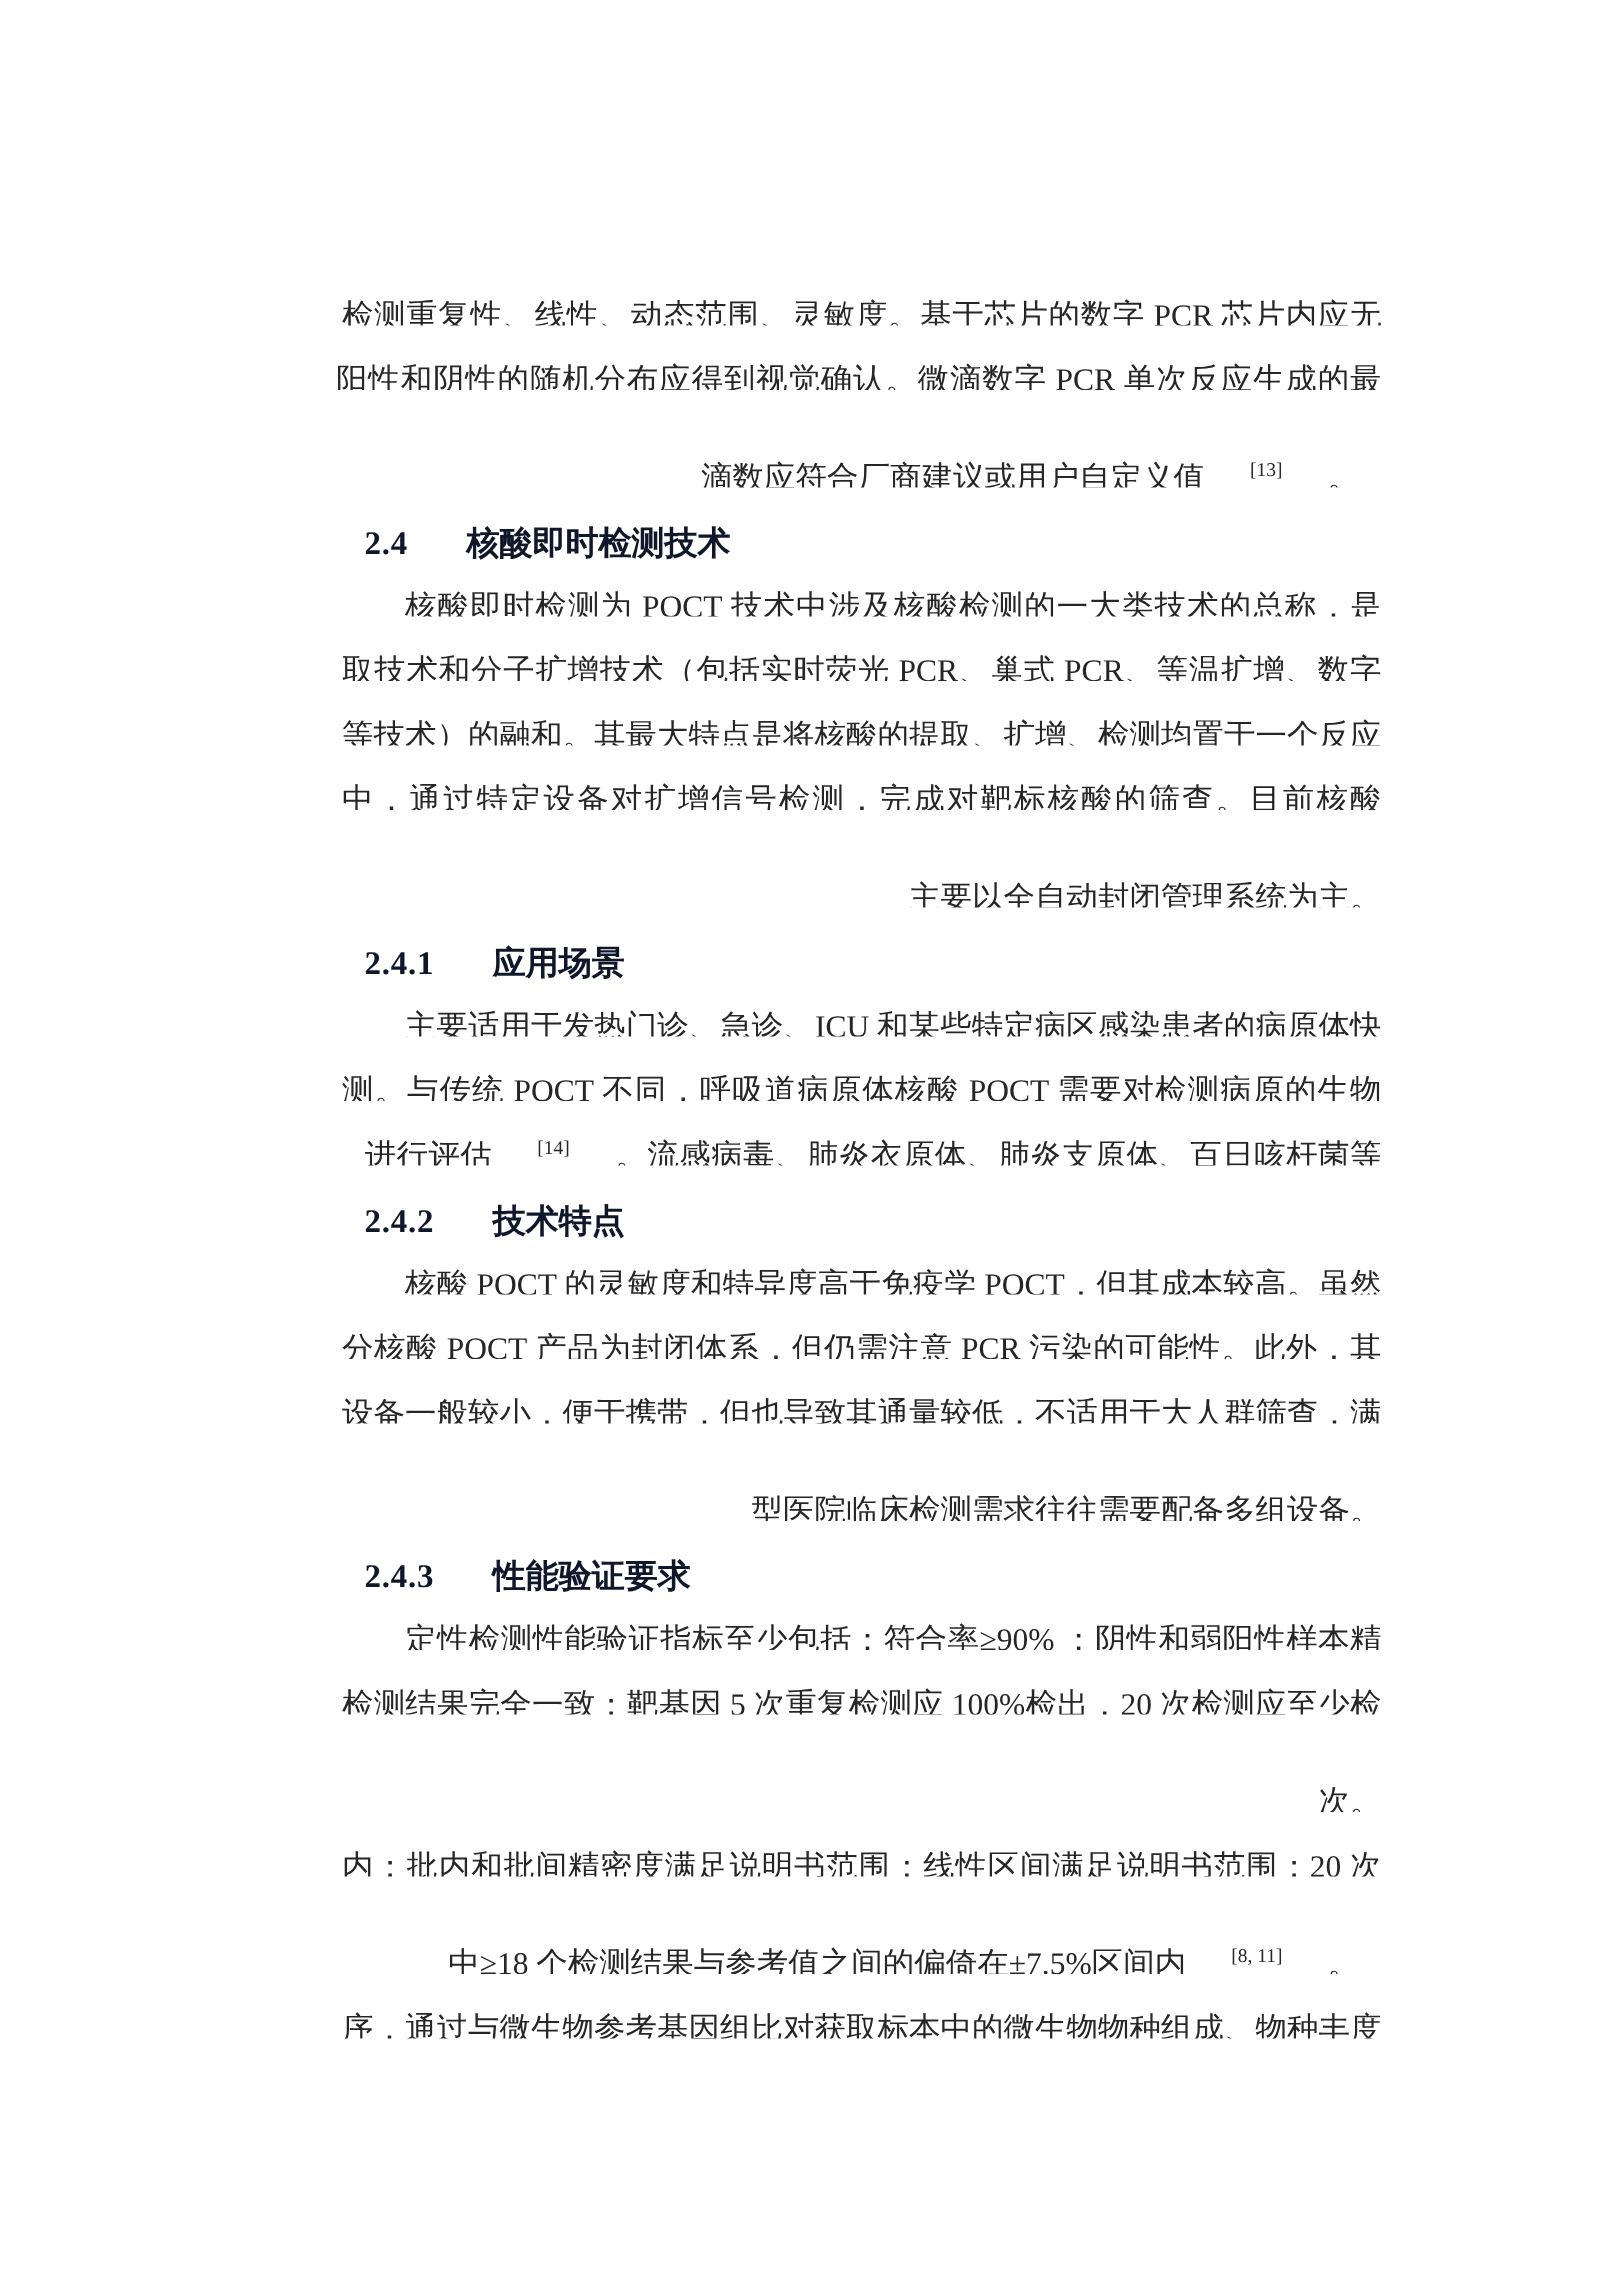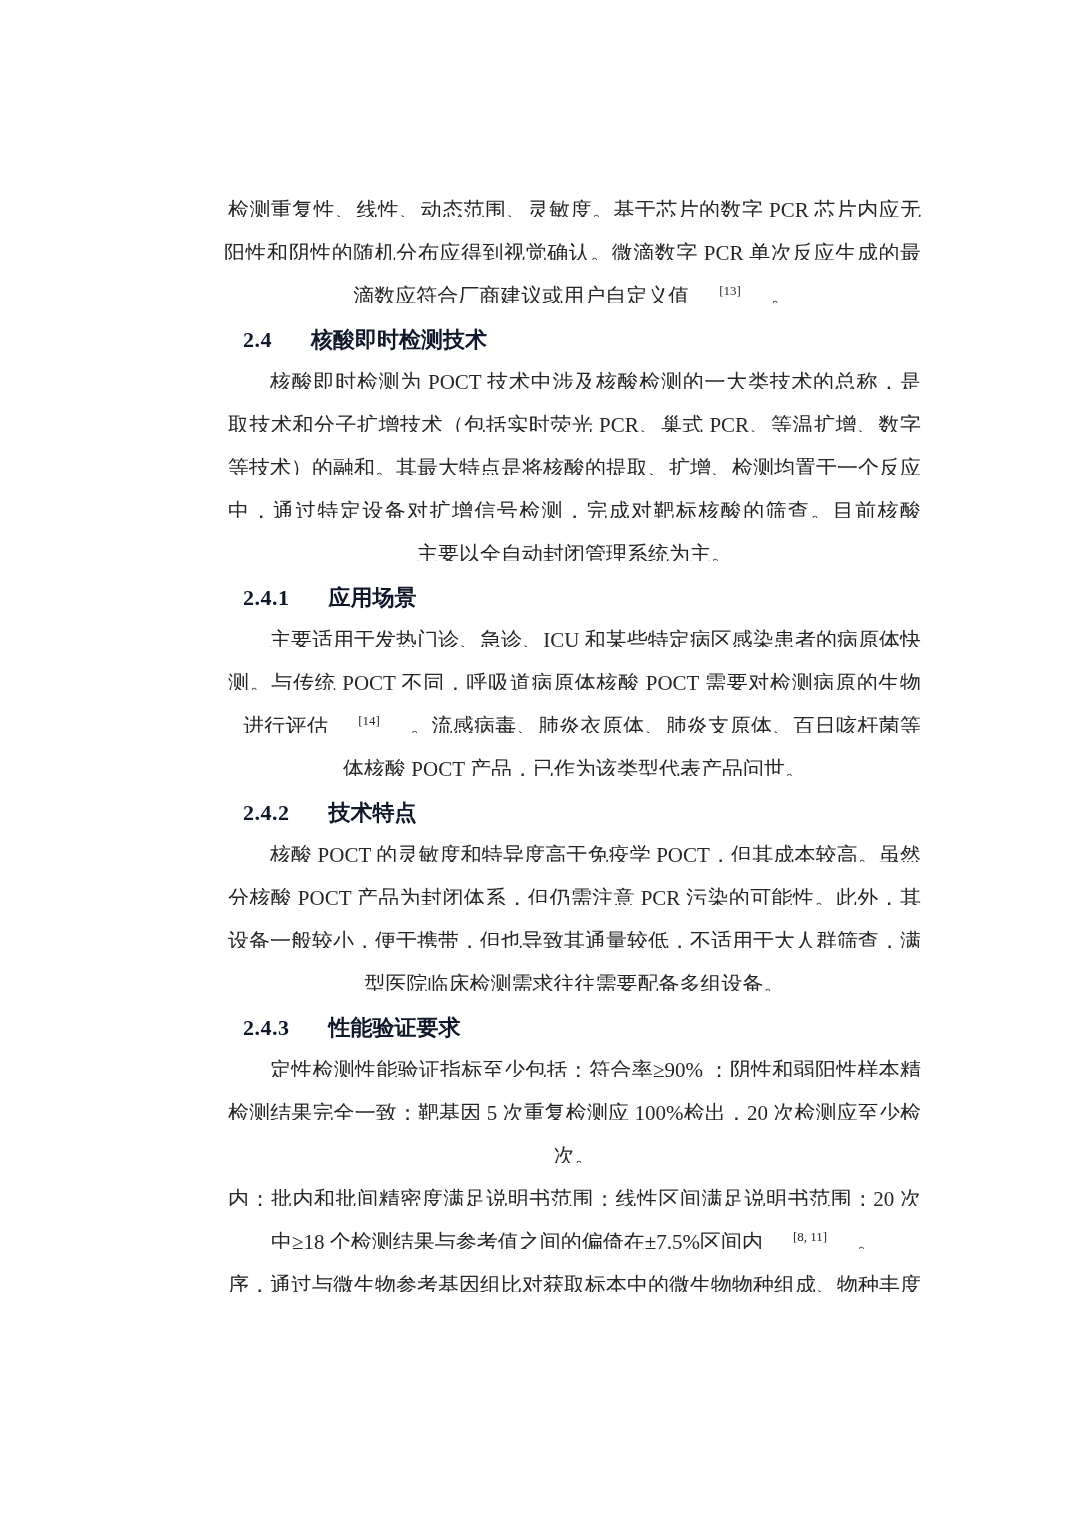--- a/index.html
+++ b/index.html
@@ -20,21 +20,21 @@
     left: 168px; top: 129px;
     width: 753px;
   }
   .line {
     font-size: 21px;
     height: 43px;
     line-height: 43px;
     overflow: hidden;
   }
   .full { text-align: justify; text-align-last: justify; }
-  .last { text-align: center; }
+  .last { text-align: right; margin-top: 22px; }
   .indent { text-indent: 42px; }
   .hang { padding-left: 11px; }
   .heading {
     height: 43px;
     line-height: 43px;
     font-weight: bold;
     color: #0f172a;
     font-size: 22px;
   }
   .heading .num {
@@ -68,21 +68,20 @@
     <div class="line full">取技术和分子扩增技术（包括实时荧光 PCR、巢式 PCR、等温扩增、数字 PCR</div>
     <div class="line full">等技术）的融和。其最大特点是将核酸的提取、扩增、检测均置于一个反应装置</div>
     <div class="line full">中，通过特定设备对扩增信号检测，完成对靶标核酸的筛查。目前核酸  POCT</div>
     <div class="line last">主要以全自动封闭管理系统为主。</div>
 
     <div class="heading"><span class="num">2.4.1</span><span class="ttl">应用场景</span></div>
 
     <div class="line full indent">主要适用于发热门诊、急诊、ICU 和某些特定病区感染患者的病原体快速检</div>
     <div class="line full">测。与传统 POCT 不同，呼吸道病原体核酸 POCT 需要对检测病原的生物安全</div>
     <div class="line full"><span>进行评估</span><sup>[14]</sup><span>。流感病毒、肺炎衣原体、肺炎支原体、百日咳杆菌等呼吸道病原</span></div>
-    <div class="line last">体核酸 POCT 产品，已作为该类型代表产品问世。</div>
 
     <div class="heading"><span class="num">2.4.2</span><span class="ttl">技术特点</span></div>
 
     <div class="line full indent">核酸 POCT 的灵敏度和特异度高于免疫学 POCT，但其成本较高。虽然大部</div>
     <div class="line full">分核酸 POCT 产品为封闭体系，但仍需注意 PCR 污染的可能性。此外，其检测</div>
     <div class="line full">设备一般较小，便于携带，但也导致其通量较低，不适用于大人群筛查，满足大</div>
     <div class="line last">型医院临床检测需求往往需要配备多组设备。</div>
 
     <div class="heading"><span class="num">2.4.3</span><span class="ttl">性能验证要求</span></div>
 

